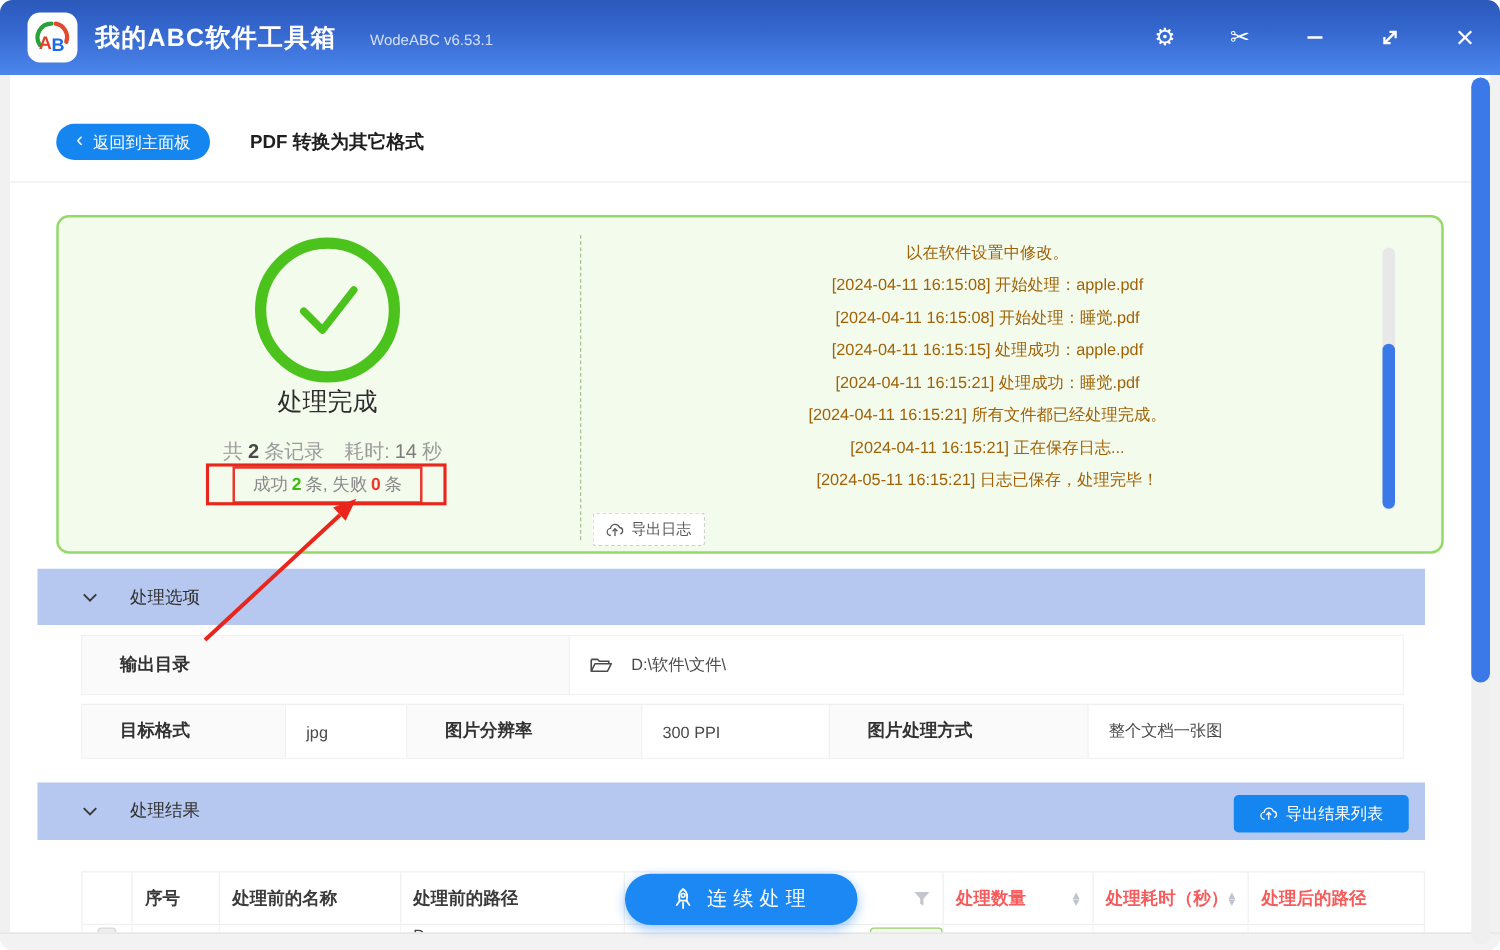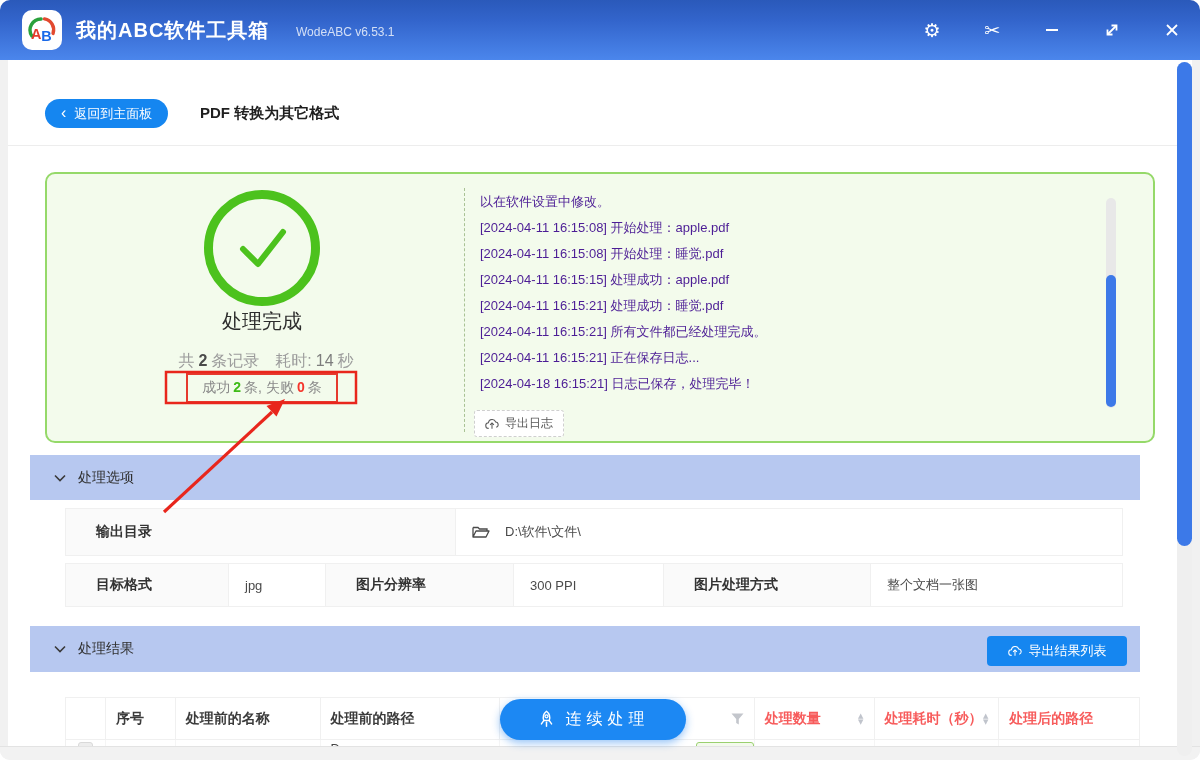--- a/index.html
+++ b/index.html
@@ -38,29 +38,29 @@
   .stats-line { position:absolute; left:4px; top:177px; width:390px; font-size:16px; color:#9c9c9c; }
   .stats-line .num { color:#4a4a4a; font-weight:bold; margin:0 4px; }
   .stats-line .num2 { color:#7d7d7d; margin:0 4px; }
   .stats-line .gap { display:inline-block; width:16px; }
   .summary-wrap { position:absolute; left:0; top:199px; width:390px; }
   .summary-box { display:inline-block; border:2px solid #e63a2e; padding:4px 14px; font-size:14px; color:#8a8a8a; background:transparent; }
   .summary-box .ok { color:#3fbb17; font-weight:bold; margin:0 3px; }
   .summary-box .bad { color:#f5352b; font-weight:bold; margin:0 3px; }
   .log-divider { position:absolute; left:417px; top:14px; height:244px; width:0; border-left:1px dashed #a9c295; }
   .log-area { position:absolute; left:433px; top:15px; width:620px; }
-  .log-line { font-size:13px; line-height:26px; color:#4c1d95; white-space:nowrap; }
+  .log-line { font-size:13px; line-height:26px; color:#a16207; white-space:nowrap;text-align:center; }
   .export-log-btn { position:absolute; left:427px; top:236px; display:inline-flex; align-items:center; gap:6px;
     padding:4px 10px; background:#fff; border:1px dashed #cfcfcf; border-radius:3px; font-size:12px; color:#595959; cursor:pointer; }
   .log-scroll-track { position:absolute; left:1059px; top:24px; width:10px; height:210px; background:#e8e8e8; border-radius:5px; }
   .log-scroll-thumb { position:absolute; left:1059px; top:101px; width:10px; height:132px; background:#3c79e8; border-radius:5px; cursor:pointer; }
 
   
   .section-bar { position:absolute; left:30px; width:1110px; background:#b7c8f0; display:flex; align-items:center;
-    padding-left:24px; gap:12px; font-size:14px; color:#303030; cursor:pointer; }
+    padding-left:36px; gap:26px; font-size:14px; color:#303030; cursor:pointer; }
   .sec-options { top:455px; height:45px; }
   .sec-results { top:626px; height:46px; }
   .sec-chevron { display:flex; align-items:center; }
 
   
   .opt-row1 { position:absolute; left:65px; top:508px; width:1058px; height:48px; display:flex; border:1px solid #f0f0f0; }
   .opt-row2 { position:absolute; left:65px; top:563px; width:1058px; height:44px; display:flex; border:1px solid #f0f0f0; }
   .cell { display:flex; align-items:center; border-right:1px solid #f0f0f0; height:100%; }
   .cell:last-child { border-right:none; }
   .cell-label { background:#fafafa; padding-left:30px; font-size:14px; font-weight:bold; color:#333; }
@@ -172,21 +172,21 @@
     <div class="log-divider"></div>
 
     <div class="log-area">
       <div class="log-line">以在软件设置中修改。</div>
       <div class="log-line">[2024-04-11 16:15:08] 开始处理：apple.pdf</div>
       <div class="log-line">[2024-04-11 16:15:08] 开始处理：睡觉.pdf</div>
       <div class="log-line">[2024-04-11 16:15:15] 处理成功：apple.pdf</div>
       <div class="log-line">[2024-04-11 16:15:21] 处理成功：睡觉.pdf</div>
       <div class="log-line">[2024-04-11 16:15:21] 所有文件都已经处理完成。</div>
       <div class="log-line">[2024-04-11 16:15:21] 正在保存日志...</div>
-      <div class="log-line">[2024-04-18 16:15:21] 日志已保存，处理完毕！</div>
+      <div class="log-line">[2024-05-11 16:15:21] 日志已保存，处理完毕！</div>
     </div>
 
     <div class="export-log-btn">
       <svg width="14" height="12" viewBox="0 0 16 13">
         <path d="M4.2,11.5 a3.2,3.2 0 0 1 -0.3,-6.4 a4.3,4.3 0 0 1 8.3,-0.9 a3,3 0 0 1 0.6,5.9" fill="none" stroke="#595959" stroke-width="1.2"></path>
         <line x1="8" y1="5.5" x2="8" y2="12" stroke="#595959" stroke-width="1.2"></line>
         <polyline points="5.8,7.6 8,5.4 10.2,7.6" fill="none" stroke="#595959" stroke-width="1.2"></polyline>
       </svg>
       <span>导出日志</span>
     </div>

